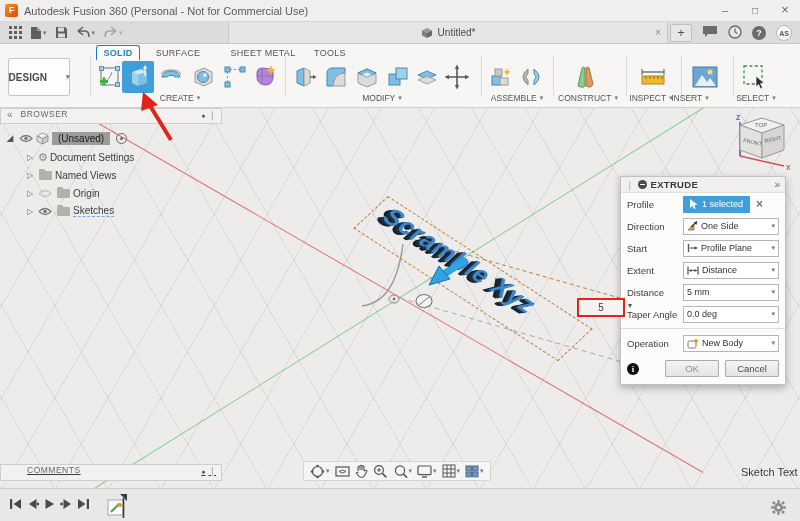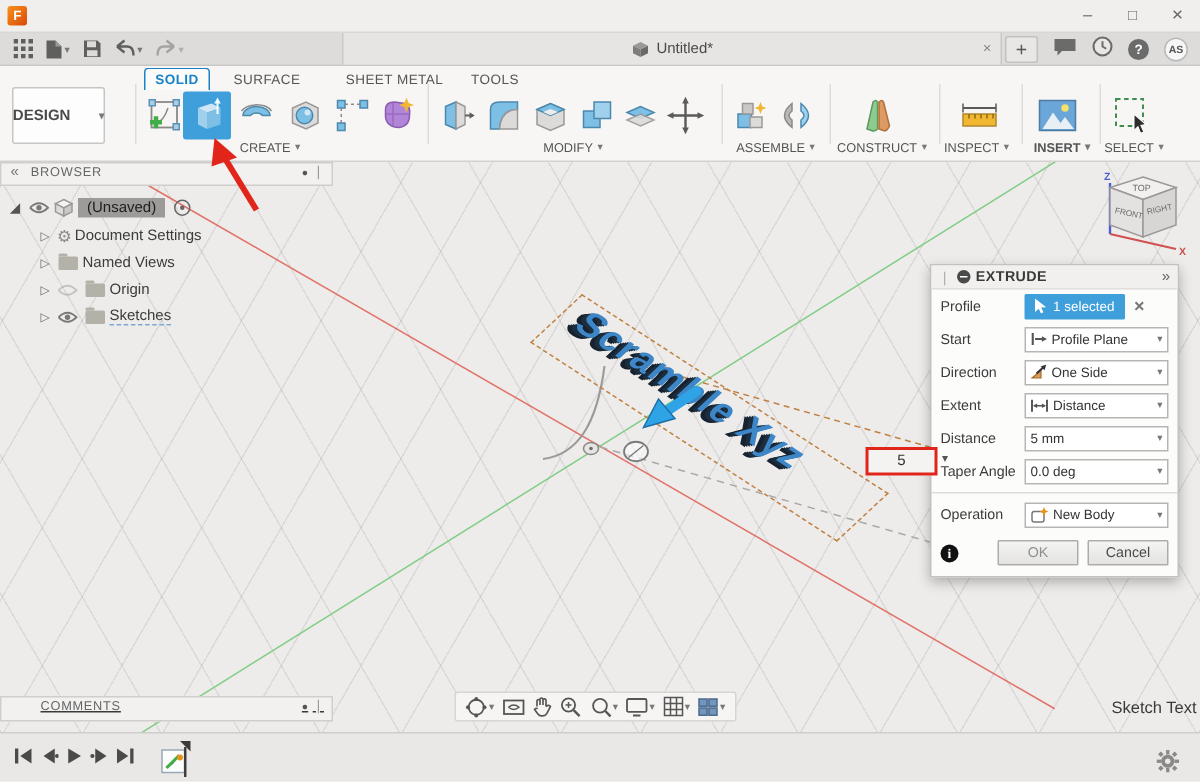--- a/index.html
+++ b/index.html
@@ -125,20 +125,21 @@
   .tl-chip { position:absolute; left:107px; top:5px; }
   .tl-gear { position:absolute; right:14px; top:11px; }
 </style>
 </head>
 <body>
 
 <div class="app">
 
   <div class="titlebar">
     <div class="fusion-logo">F</div>
+    <div class="title-text">Autodesk Fusion 360 (Personal - Not for Commercial Use)</div>
     <div class="win-controls">
       <div class="win-btn g-min"></div>
       <div class="win-btn g-max"></div>
       <div class="win-btn g-close"></div>
     </div>
   </div>
 
   <div class="quickbar">
     <div class="qa-icons">
       <div class="qa-btn">
@@ -379,21 +380,21 @@
         <span class="caret"></span>
       </div>
     <div class="rgl" style="left:556px;width:64px;">
         <span>CONSTRUCT</span>
         <span class="caret"></span>
       </div>
     <div class="rgl" style="left:623px;width:56px;">
         <span>INSPECT</span>
         <span class="caret"></span>
       </div>
-    <div class="rgl" style="left:682px;width:52px;font-weight:bold;">
+    <div class="rgl" style="left:664px;width:52px;">
         <span>INSERT</span>
         <span class="caret"></span>
       </div>
     <div class="rgl" style="left:728px;width:56px;">
         <span>SELECT</span>
         <span class="caret"></span>
       </div>
   </div>
 
   <div class="canvas">
@@ -495,40 +496,40 @@
       <span class="dlabel">Profile</span>
       <span class="chip">
         <svg width="8" height="10" viewBox="0 0 8 10">
             <polygon points="0,0 0,9 2.5,6.8 4,10 5.6,9.2 4.2,6 7.5,5.8" fill="#fff"></polygon>
           </svg>
         <span>1 selected</span>
       </span>
       <span class="chip-x"></span>
     </div>
     <div class="drow">
+      <span class="dlabel">Direction</span>
+      <span class="dctl">
+        <svg width="11" height="10" viewBox="0 0 11 10">
+            <polygon points="1,9 7,9 7,4" fill="#d99a55" stroke="#a86a2a" stroke-width=".8"></polygon>
+            <line x1="4" y1="6" x2="9" y2="1.5" stroke="#333" stroke-width="1.3"></line>
+            <polygon points="10.5,0 6.8,1.4 9.4,3.8" fill="#333"></polygon>
+          </svg>
+        <span>One Side</span>
+          <span class="caret"></span>
+      </span>
+    </div>
+    <div class="drow">
       <span class="dlabel">Start</span>
       <span class="dctl">
         <svg width="11" height="10" viewBox="0 0 11 10">
             <line x1="1.5" y1="1" x2="1.5" y2="9" stroke="#555" stroke-width="1.4"></line>
             <line x1="3" y1="5" x2="9" y2="5" stroke="#555" stroke-width="1.2"></line>
             <polygon points="11,5 7.6,3.2 7.6,6.8" fill="#555"></polygon>
           </svg>
         <span>Profile Plane</span>
-          <span class="caret"></span>
-      </span>
-    </div>
-    <div class="drow">
-      <span class="dlabel">Direction</span>
-      <span class="dctl">
-        <svg width="11" height="10" viewBox="0 0 11 10">
-            <polygon points="1,9 7,9 7,4" fill="#d99a55" stroke="#a86a2a" stroke-width=".8"></polygon>
-            <line x1="4" y1="6" x2="9" y2="1.5" stroke="#333" stroke-width="1.3"></line>
-            <polygon points="10.5,0 6.8,1.4 9.4,3.8" fill="#333"></polygon>
-          </svg>
-        <span>One Side</span>
           <span class="caret"></span>
       </span>
     </div>
     <div class="drow">
       <span class="dlabel">Extent</span>
       <span class="dctl">
         <svg width="12" height="9" viewBox="0 0 12 9">
             <line x1="1" y1="0.5" x2="1" y2="8.5" stroke="#555" stroke-width="1.3"></line>
             <line x1="11" y1="0.5" x2="11" y2="8.5" stroke="#555" stroke-width="1.3"></line>
             <line x1="2.5" y1="4.5" x2="9.5" y2="4.5" stroke="#555"></line>

